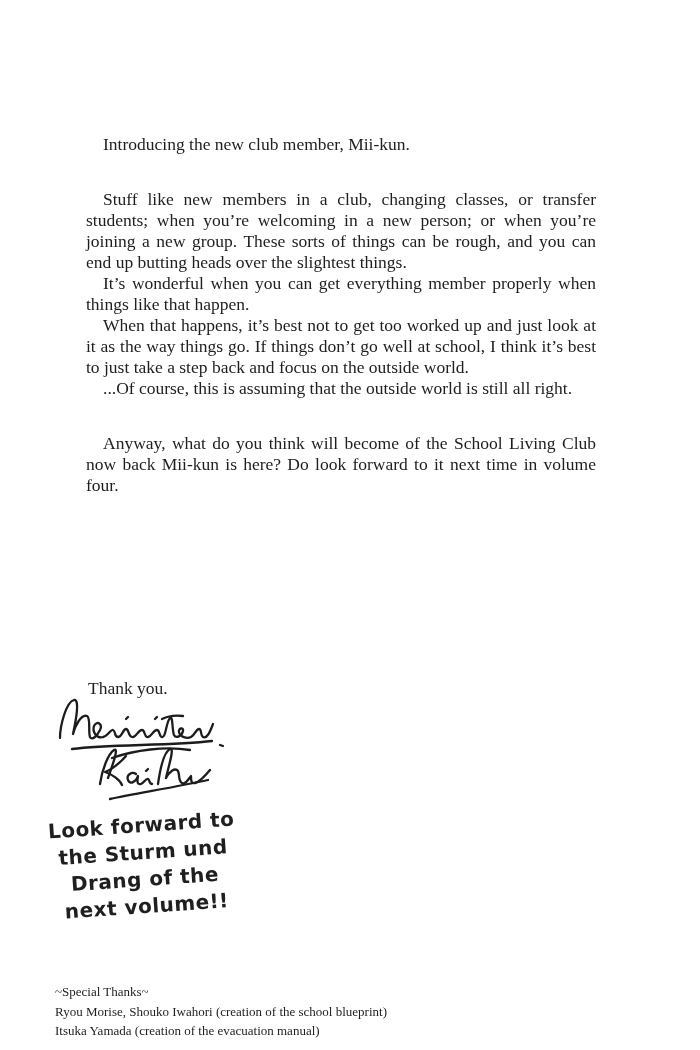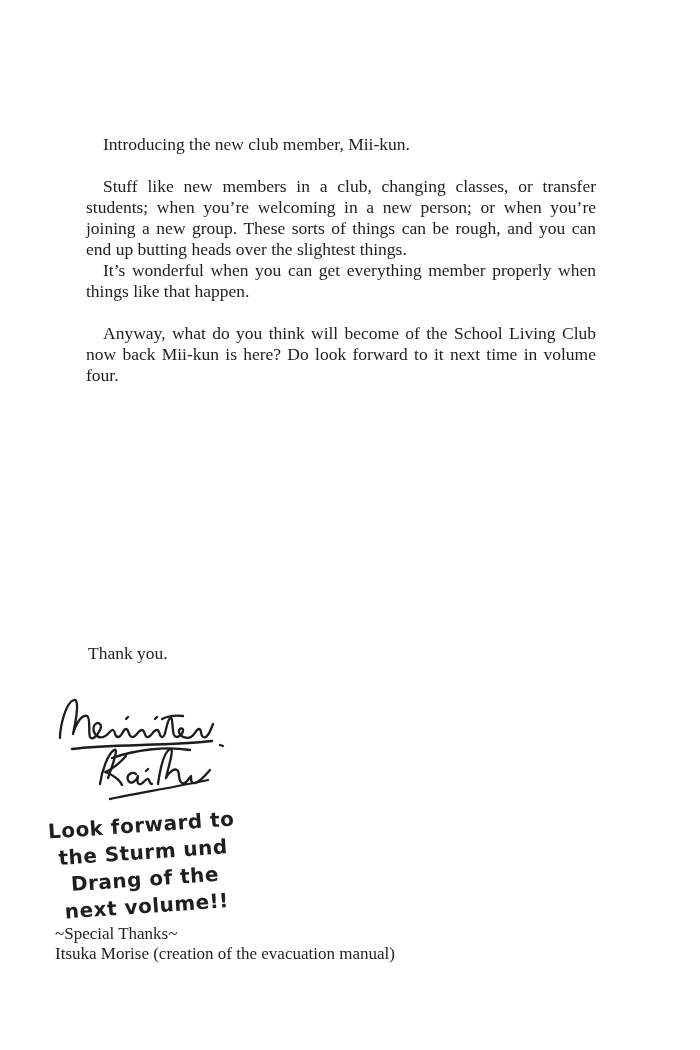--- a/index.html
+++ b/index.html
@@ -15,25 +15,25 @@
   .body-text {
     position: absolute;
     left: 86px;
     top: 134px;
     width: 510px;
     font-size: 17.5px;
     line-height: 21px;
     text-align: justify;
   }
   .para { margin: 0; text-indent: 17px; }
-  .gap { margin-top: 21px; }
+  .gap { margin-top: 34px; }
   .thanks {
     position: absolute;
     left: 88px;
-    top: 643px;
+    top: 678px;
     margin: 0;
     font-size: 17.5px;
     line-height: 21px;
   }
   .signature { position: absolute; left: 50px; top: 686px; }
   .signature path {
     fill: none;
     stroke: #1c1c1c;
     stroke-width: 2.3;
     stroke-linecap: round;
@@ -49,35 +49,37 @@
     font-weight: bold;
     font-size: 20px;
     line-height: 27px;
     letter-spacing: 0.5px;
     text-align: center;
     color: #1f1f1f;
   }
   .credits {
     position: absolute;
     left: 55px;
-    top: 924px;
-    font-size: 17px;
+    top: 982px;
+    font-size: 13px;
     line-height: 19.5px;
   }
   .credits div { margin: 0; }
 </style>
 </head>
 <body>
 
 <div class="page">
 
   <div class="body-text">
     <p class="para">Introducing the new club member, Mii-kun.</p>
     <p class="para gap">Stuff like new members in a club, changing classes, or transfer students; when you’re welcoming in a new person; or when you’re joining a new group. These sorts of things can be rough, and you can end up butting heads over the slightest things.</p>
     <p class="para">It’s wonderful when you can get everything member properly when things like that happen.</p>
+    <p class="para">When that happens, it’s best not to get too worked up and just look at it as the way things go. If things don’t go well at school, I think it’s best to just take a step back and focus on the outside world.</p>
+    <p class="para">...Of course, this is assuming that the outside world is still all right.</p>
     <p class="para gap">Anyway, what do you think will become of the School Living Club now back Mii-kun is here? Do look forward to it next time in volume four.</p>
   </div>
 
   <p class="thanks">Thank you.</p>
 
   <svg class="signature" width="200" height="122" viewBox="0 0 200 122" role="img" aria-label="Norimitsu Kaihou">
 
     <path d="M 10,52
              C 10,40 16,16 24,14 C 30,13 26,34 23,48
              C 25,40 31,28 37,30 C 41,32 38,46 40,51
@@ -110,16 +112,17 @@
 
   <div class="note">
     <div>Look forward to</div>
     <div>the Sturm und</div>
     <div>Drang of the</div>
     <div>next volume!!</div>
   </div>
 
   <div class="credits">
     <div>~Special Thanks~</div>
-    <div>Itsuka Morise (creation of the evacuation manual)</div>
+    <div>Ryou Morise, Shouko Iwahori (creation of the school blueprint)</div>
+    <div>Itsuka Yamada (creation of the evacuation manual)</div>
   </div>
 
 </div>
 
 </body></html>

